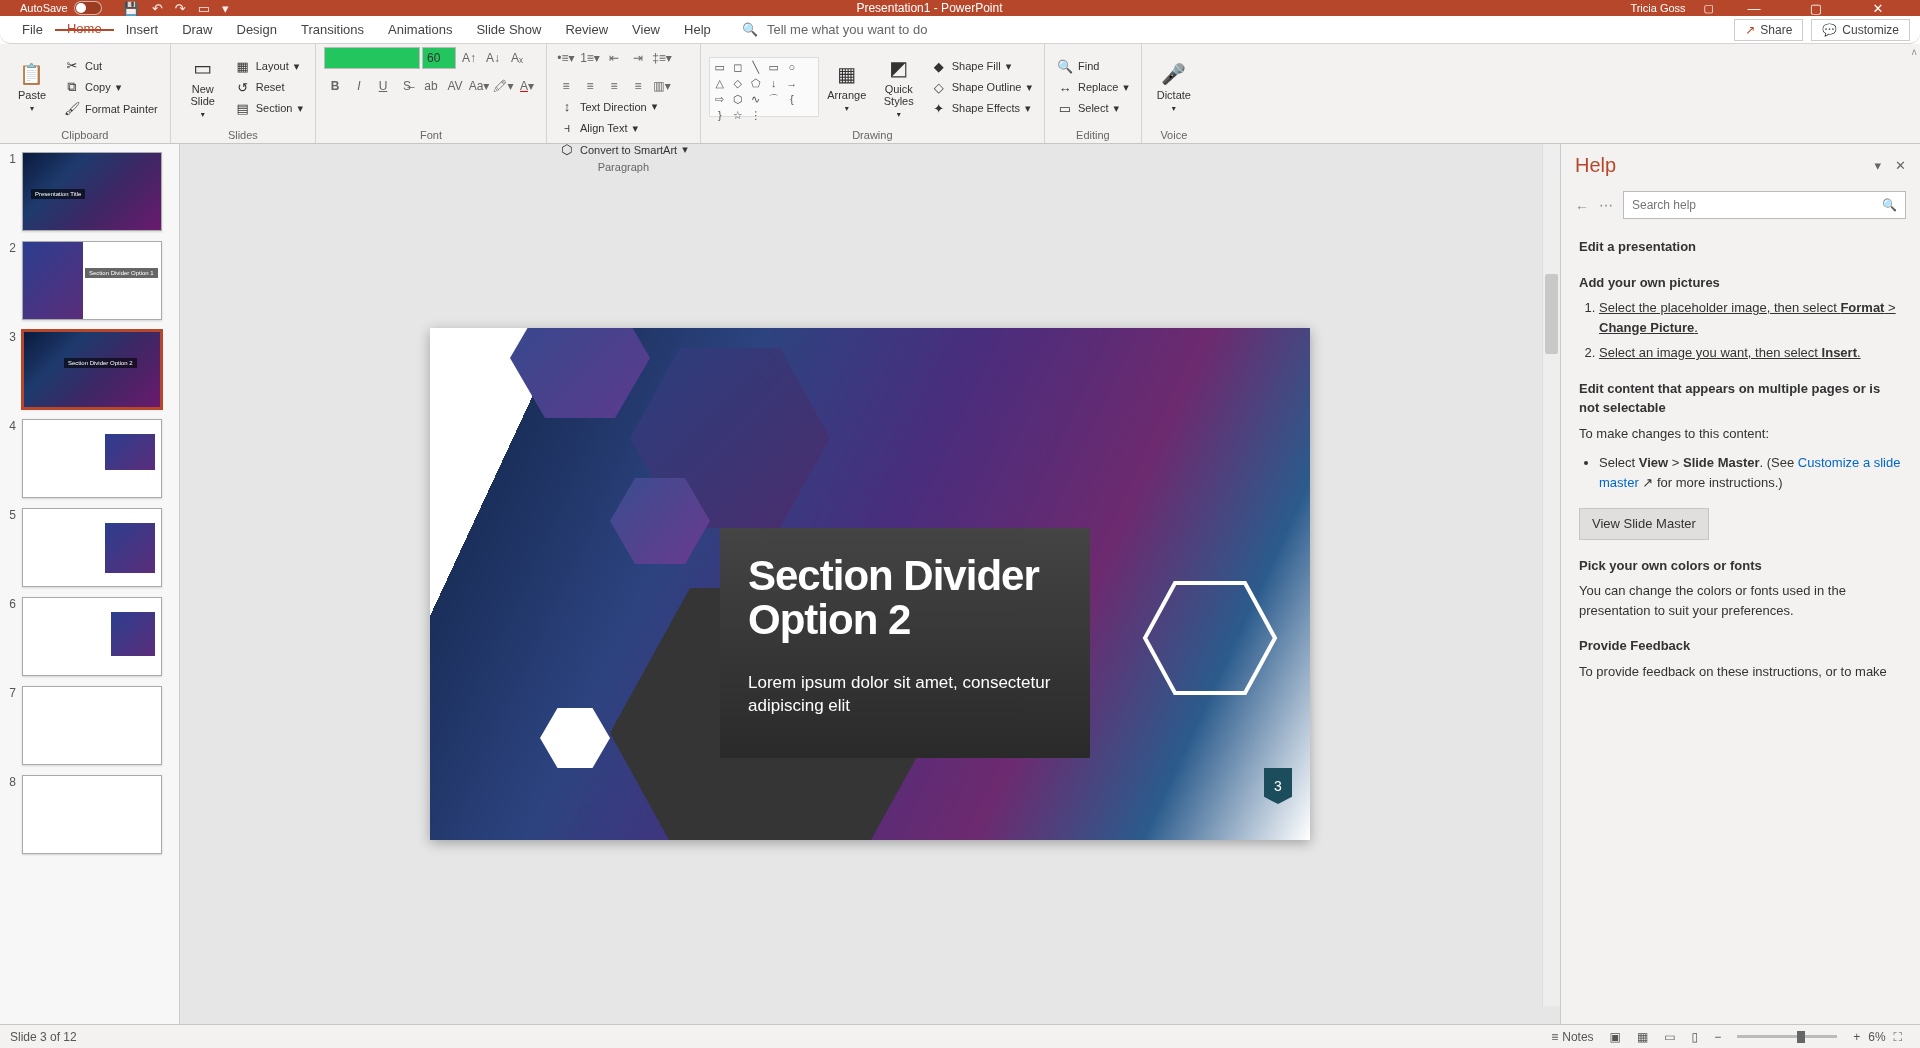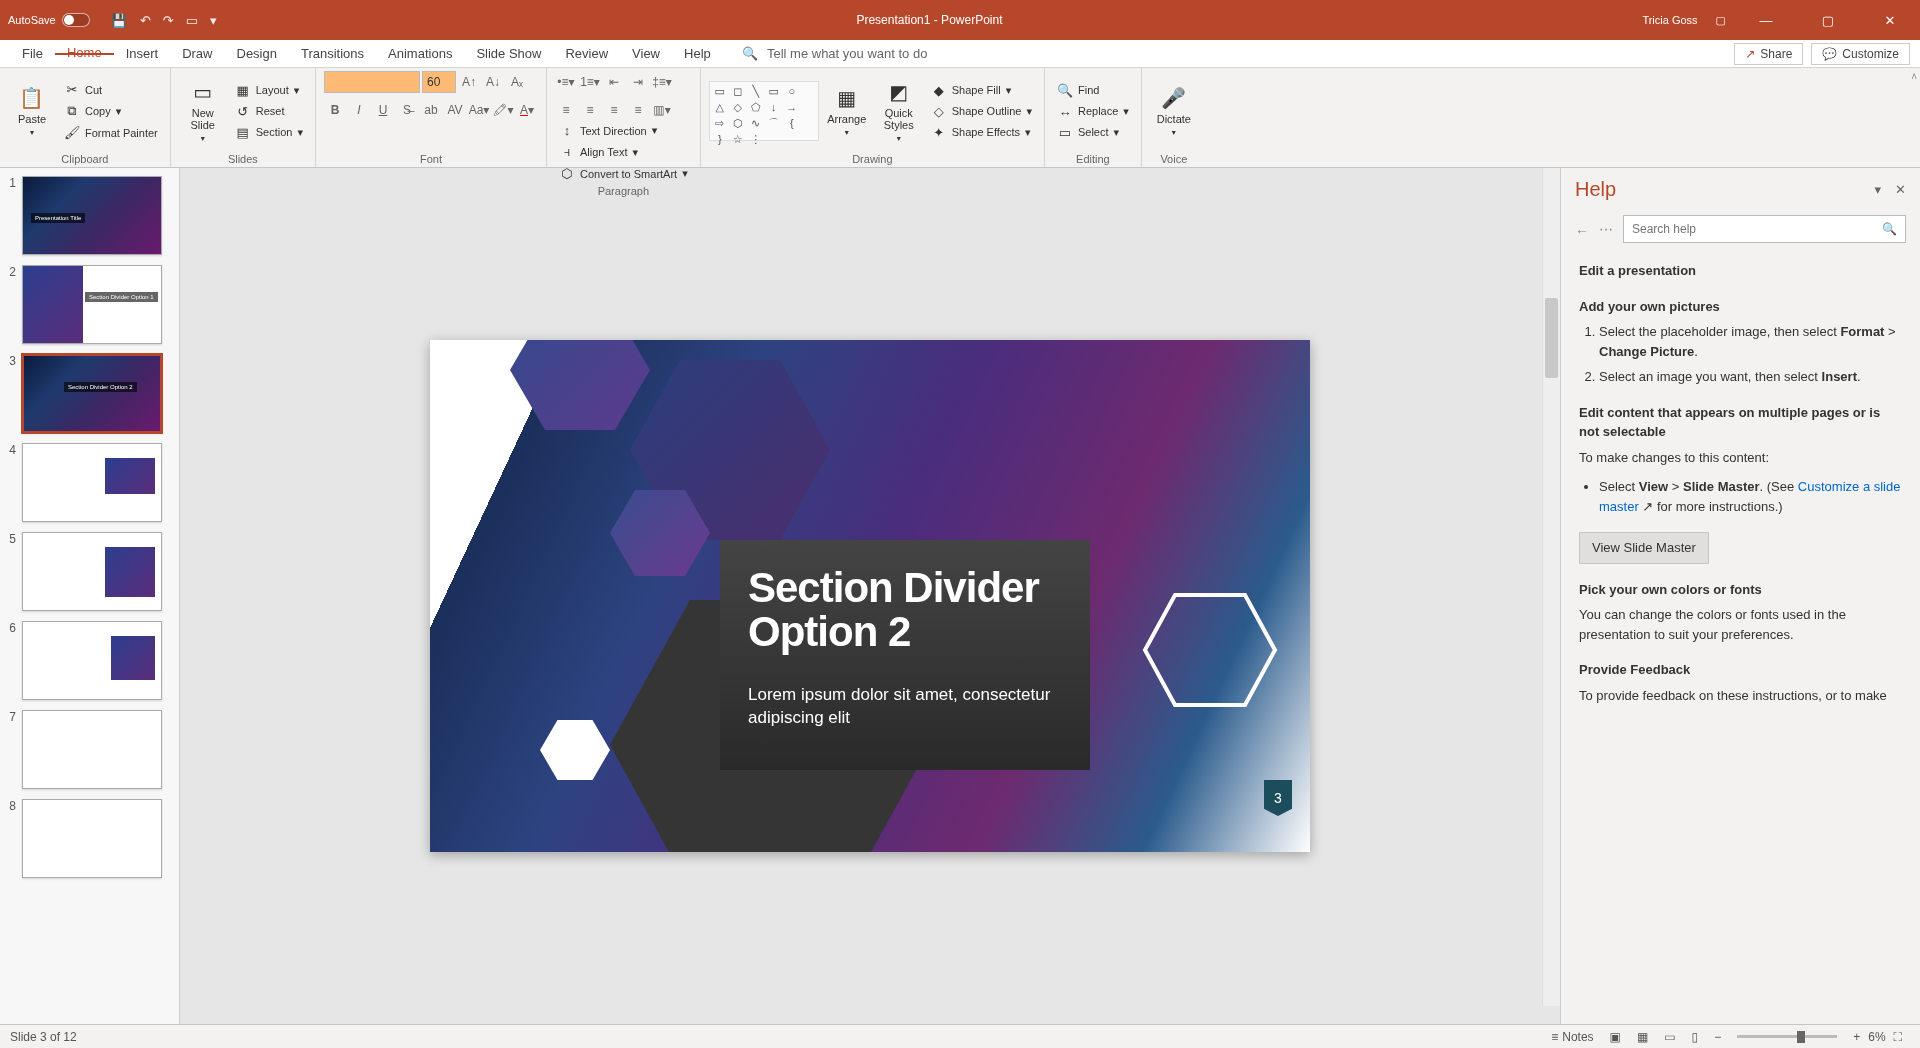--- a/index.html
+++ b/index.html
@@ -1,51 +1,51 @@
 <!DOCTYPE html>
 <html><head>
 <meta charset="utf-8">
 <style>
 * { margin: 0; padding: 0; box-sizing: border-box; font-family: 'Segoe UI', Tahoma, sans-serif; }
 body { background: #fff; width: 1920px; height: 1048px; overflow: hidden; display: flex; flex-direction: column; font-size: 12px; color: #333; }
 
 
-.titlebar { height: 40px; background: #b7472a; display: flex; align-items: center; color: #fff; padding: 0 8px; }
+.titlebar { height: 16px; background: #b7472a; display: flex; align-items: center; color: #fff; padding: 0 20px; }
 .titlebar .left { display: flex; align-items: center; gap: 10px; }
 .autosave { font-size: 11px; display: flex; align-items: center; gap: 6px; }
 .toggle-off { width: 28px; height: 14px; border: 1px solid rgba(255,255,255,0.6); border-radius: 7px; position: relative; background: rgba(0,0,0,0.15); }
 .toggle-off::after { content: ''; position: absolute; width: 10px; height: 10px; background: #fff; border-radius: 50%; top: 1px; left: 1px; }
 .qat { display: flex; gap: 12px; margin-left: 12px; }
 .qat span { font-size: 13px; opacity: 0.9; cursor: pointer; }
 .titlebar .center { flex: 1; text-align: center; font-size: 12px; }
 .titlebar .right { display: flex; align-items: center; gap: 18px; font-size: 11px; }
 .win-btn { width: 44px; text-align: center; font-size: 13px; cursor: pointer; }
 
 
-.ribbon-tabs { height: 28px; background: #fff; display: flex; align-items: center; padding: 12px 10px; border-bottom: 1px solid #d4d4d4; }
+.ribbon-tabs { height: 28px; background: #fff; display: flex; align-items: center; padding: 12px 10px; border-bottom: 1px solid #d4d4d4; border-radius: 10px; }
 .ribbon-tabs .tab { padding: 0 12px; height: 100%; display: flex; align-items: center; font-size: 13px; color: #444; cursor: pointer; }
 .ribbon-tabs .tab.active { border-bottom: 2px solid #b7472a; color: #b7472a; }
 .tellme { margin-left: 20px; display: flex; align-items: center; gap: 8px; color: #666; font-size: 13px; }
 .tellme .icon { color: #666; }
 .ribbon-tabs .spacer { flex: 1; }
 .share-btn, .comments-btn { color: #444; font-size: 12px; padding: 3px 10px; border: 1px solid #ccc; margin-left: 8px; cursor: pointer; display: flex; align-items: center; gap: 5px; }
 .share-ico { color: #b7472a; }
 
 
 .ribbon { height: 100px; background: #f3f2f1; display: flex; border-bottom: 1px solid #c8c6c4; }
 .group { border-right: 1px solid #d4d4d4; padding: 3px 8px 0; display: flex; flex-direction: column; justify-content: space-between; }
 .group-label { font-size: 11px; color: #666; text-align: center; padding: 2px 0; position: relative; }
 .group-content { flex: 1; display: flex; align-items: center; gap: 4px; }
 .big-btn { display: flex; flex-direction: column; align-items: center; justify-content: center; width: 48px; height: 68px; cursor: pointer; text-align: center; font-size: 11px; gap: 3px; }
 .big-btn .ico { font-size: 20px; }
 .big-btn .arrow { font-size: 8px; }
 .row-btns { display: flex; flex-direction: column; gap: 2px; }
 .row-btns .rb { display: flex; align-items: center; gap: 5px; font-size: 11px; padding: 2px 4px; cursor: pointer; }
 .rb .ico { font-size: 13px; width: 16px; text-align: center; }
-.font-box { border: 1px solid #bbb; background: #fdba74; height: 22px; padding: 0 4px; font-size: 12px; display: flex; align-items: center; }
+.font-box { border: 1px solid #bbb; background: #22c55e; height: 22px; padding: 0 4px; font-size: 12px; display: flex; align-items: center; }
 .font-box.name { width: 96px; }
 .font-box.size { width: 34px; }
 .mini-row { display: flex; gap: 2px; align-items: center; }
 .mini-btn { width: 22px; height: 22px; display: flex; align-items: center; justify-content: center; font-size: 12px; color: #666; cursor: pointer; }
 .shapes-gallery { width: 110px; height: 60px; background: #fafafa; border: 1px solid #ddd; display: flex; flex-wrap: wrap; padding: 2px; gap: 2px; align-content: flex-start; }
 .shapes-gallery .sh { width: 16px; height: 14px; font-size: 11px; color: #555; display: flex; align-items: center; justify-content: center; }
 
 
 .main { flex: 1; display: flex; background: #e6e6e6; min-height: 0; }
 
@@ -85,21 +85,21 @@
 .help-header .spacer { flex: 1; }
 .help-header .hbtn { font-size: 13px; color: #666; margin-left: 14px; cursor: pointer; }
 .help-nav { display: flex; align-items: center; gap: 10px; padding: 4px 14px; }
 .help-nav .nbtn { font-size: 14px; color: #888; cursor: pointer; }
 .help-search { flex: 1; border: 1px solid #bbb; background: #fff; height: 28px; display: flex; align-items: center; padding: 0 8px; }
 .help-search input { border: none; outline: none; flex: 1; font-size: 12px; background: transparent; }
 .help-body { flex: 1; overflow-y: auto; padding: 14px 18px; font-size: 13px; line-height: 1.5; color: #333; }
 .help-body h3 { font-size: 13px; font-weight: 600; margin-bottom: 6px; margin-top: 16px; }
 .help-body h3:first-child { margin-top: 0; }
 .help-body p { margin-bottom: 10px; }
-.help-body ol { padding-left: 20px; margin-bottom: 10px; }
+.help-body ol { padding-left: 20px; margin-bottom: 10px; text-decoration: underline; }
 .help-body ol li { margin-bottom: 6px; }
 .help-body ul { padding-left: 20px; margin-bottom: 10px; }
 .help-body ul li { margin-bottom: 6px; }
 .help-body .link { color: #0066cc; cursor: pointer; }
 .help-body .btn-inline { display: inline-block; background: #e1dfdd; border: 1px solid #c8c6c4; padding: 5px 12px; margin-top: 6px; cursor: pointer; }
 .help-body b { font-weight: 600; }
 
 
 .statusbar { height: 24px; background: #f3f2f1; border-top: 1px solid #c8c6c4; display: flex; align-items: center; padding: 0 10px; font-size: 12px; color: #555; }
 .statusbar .spacer { flex: 1; }

